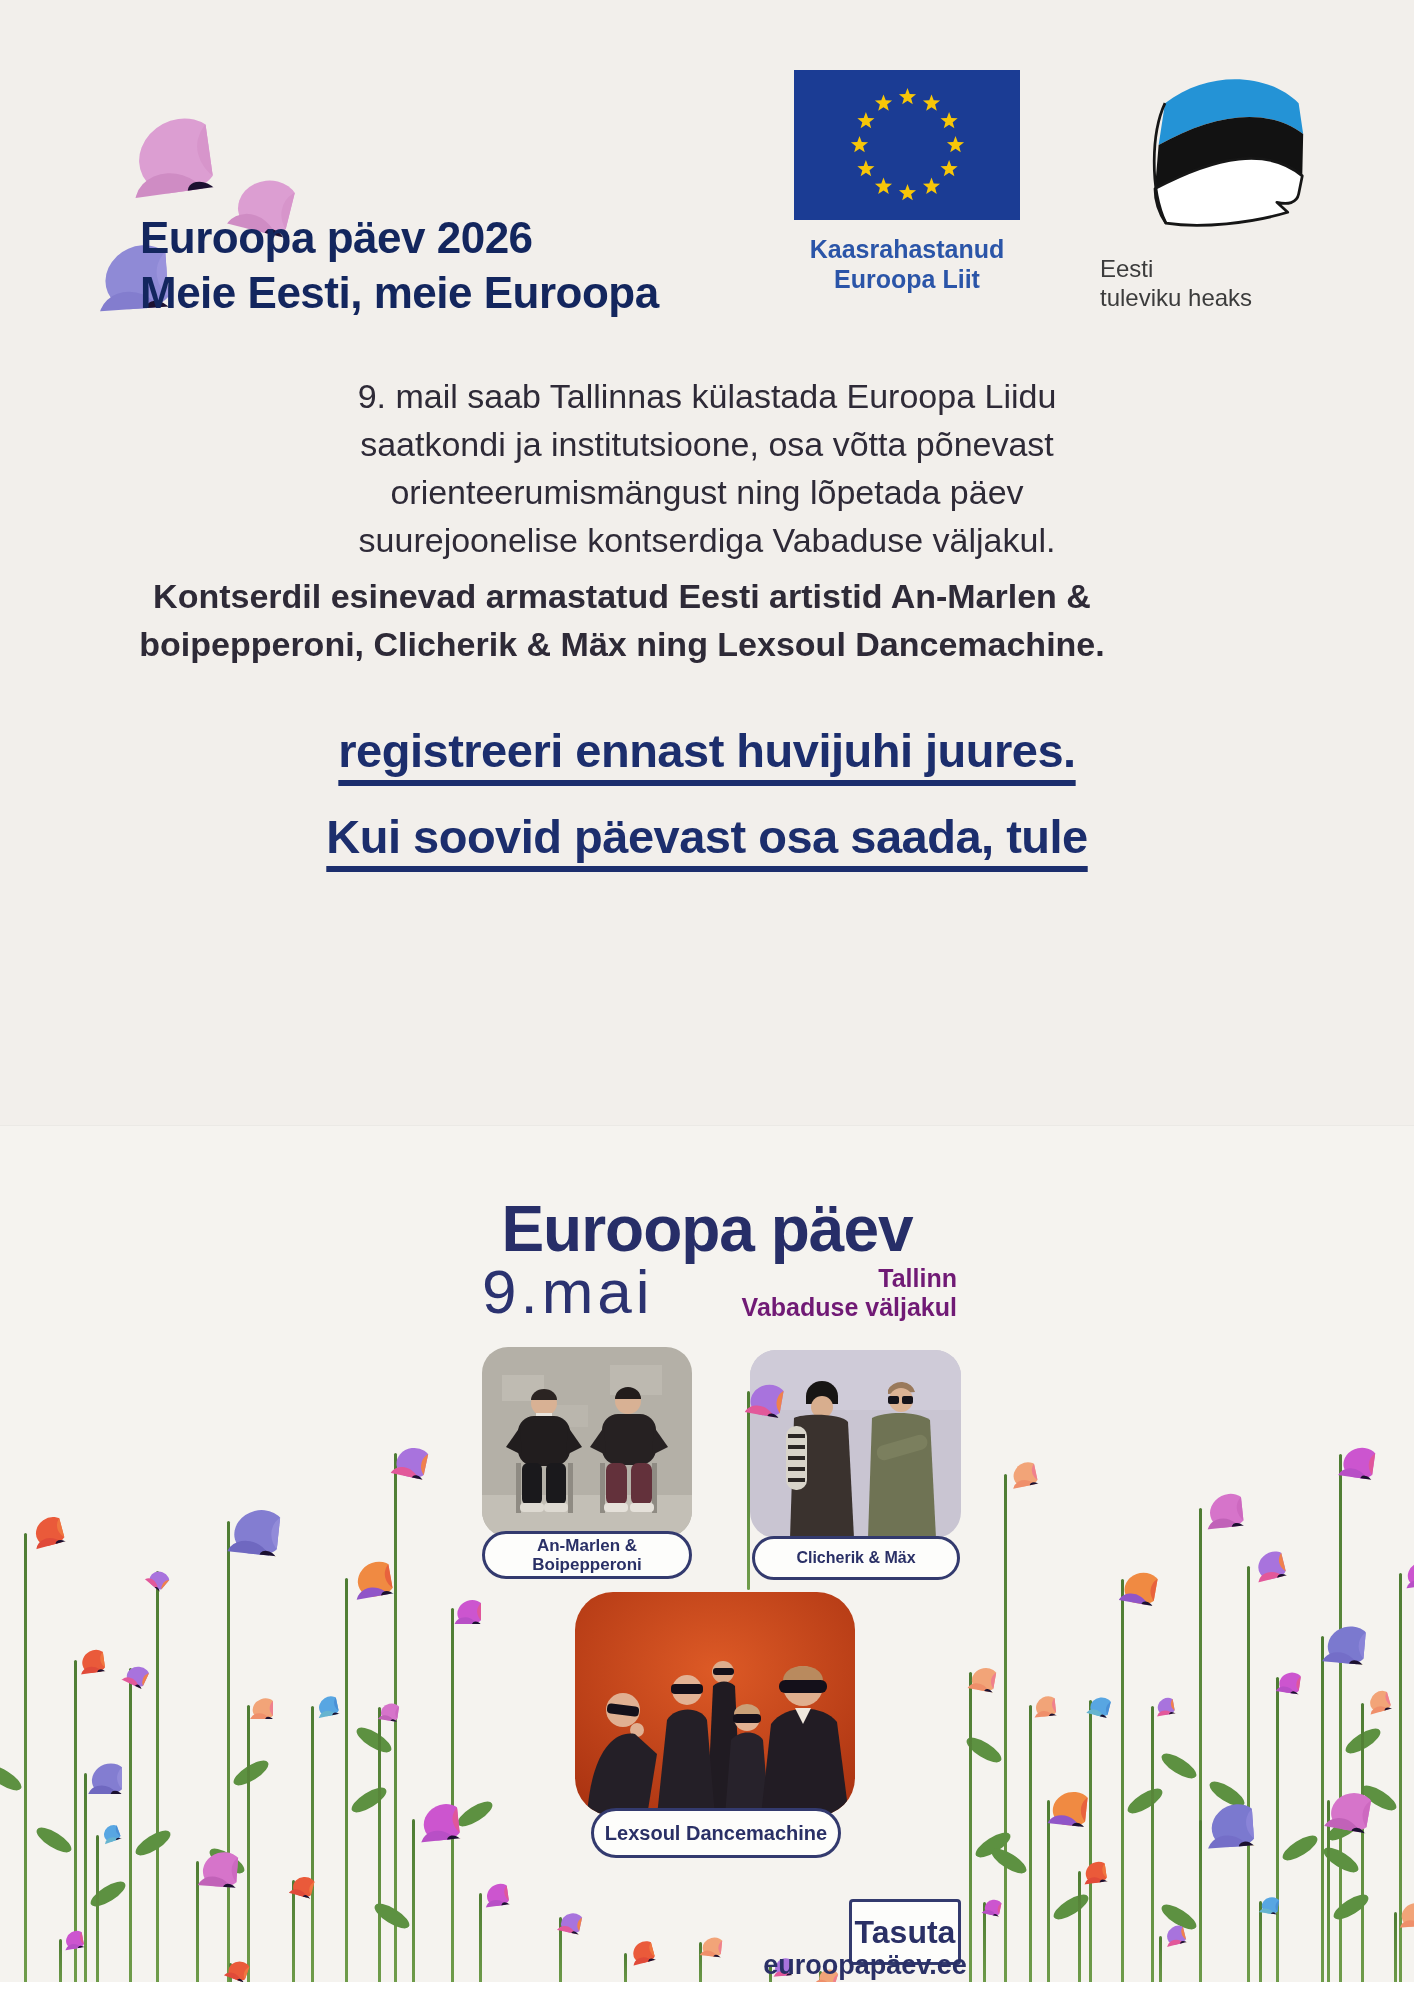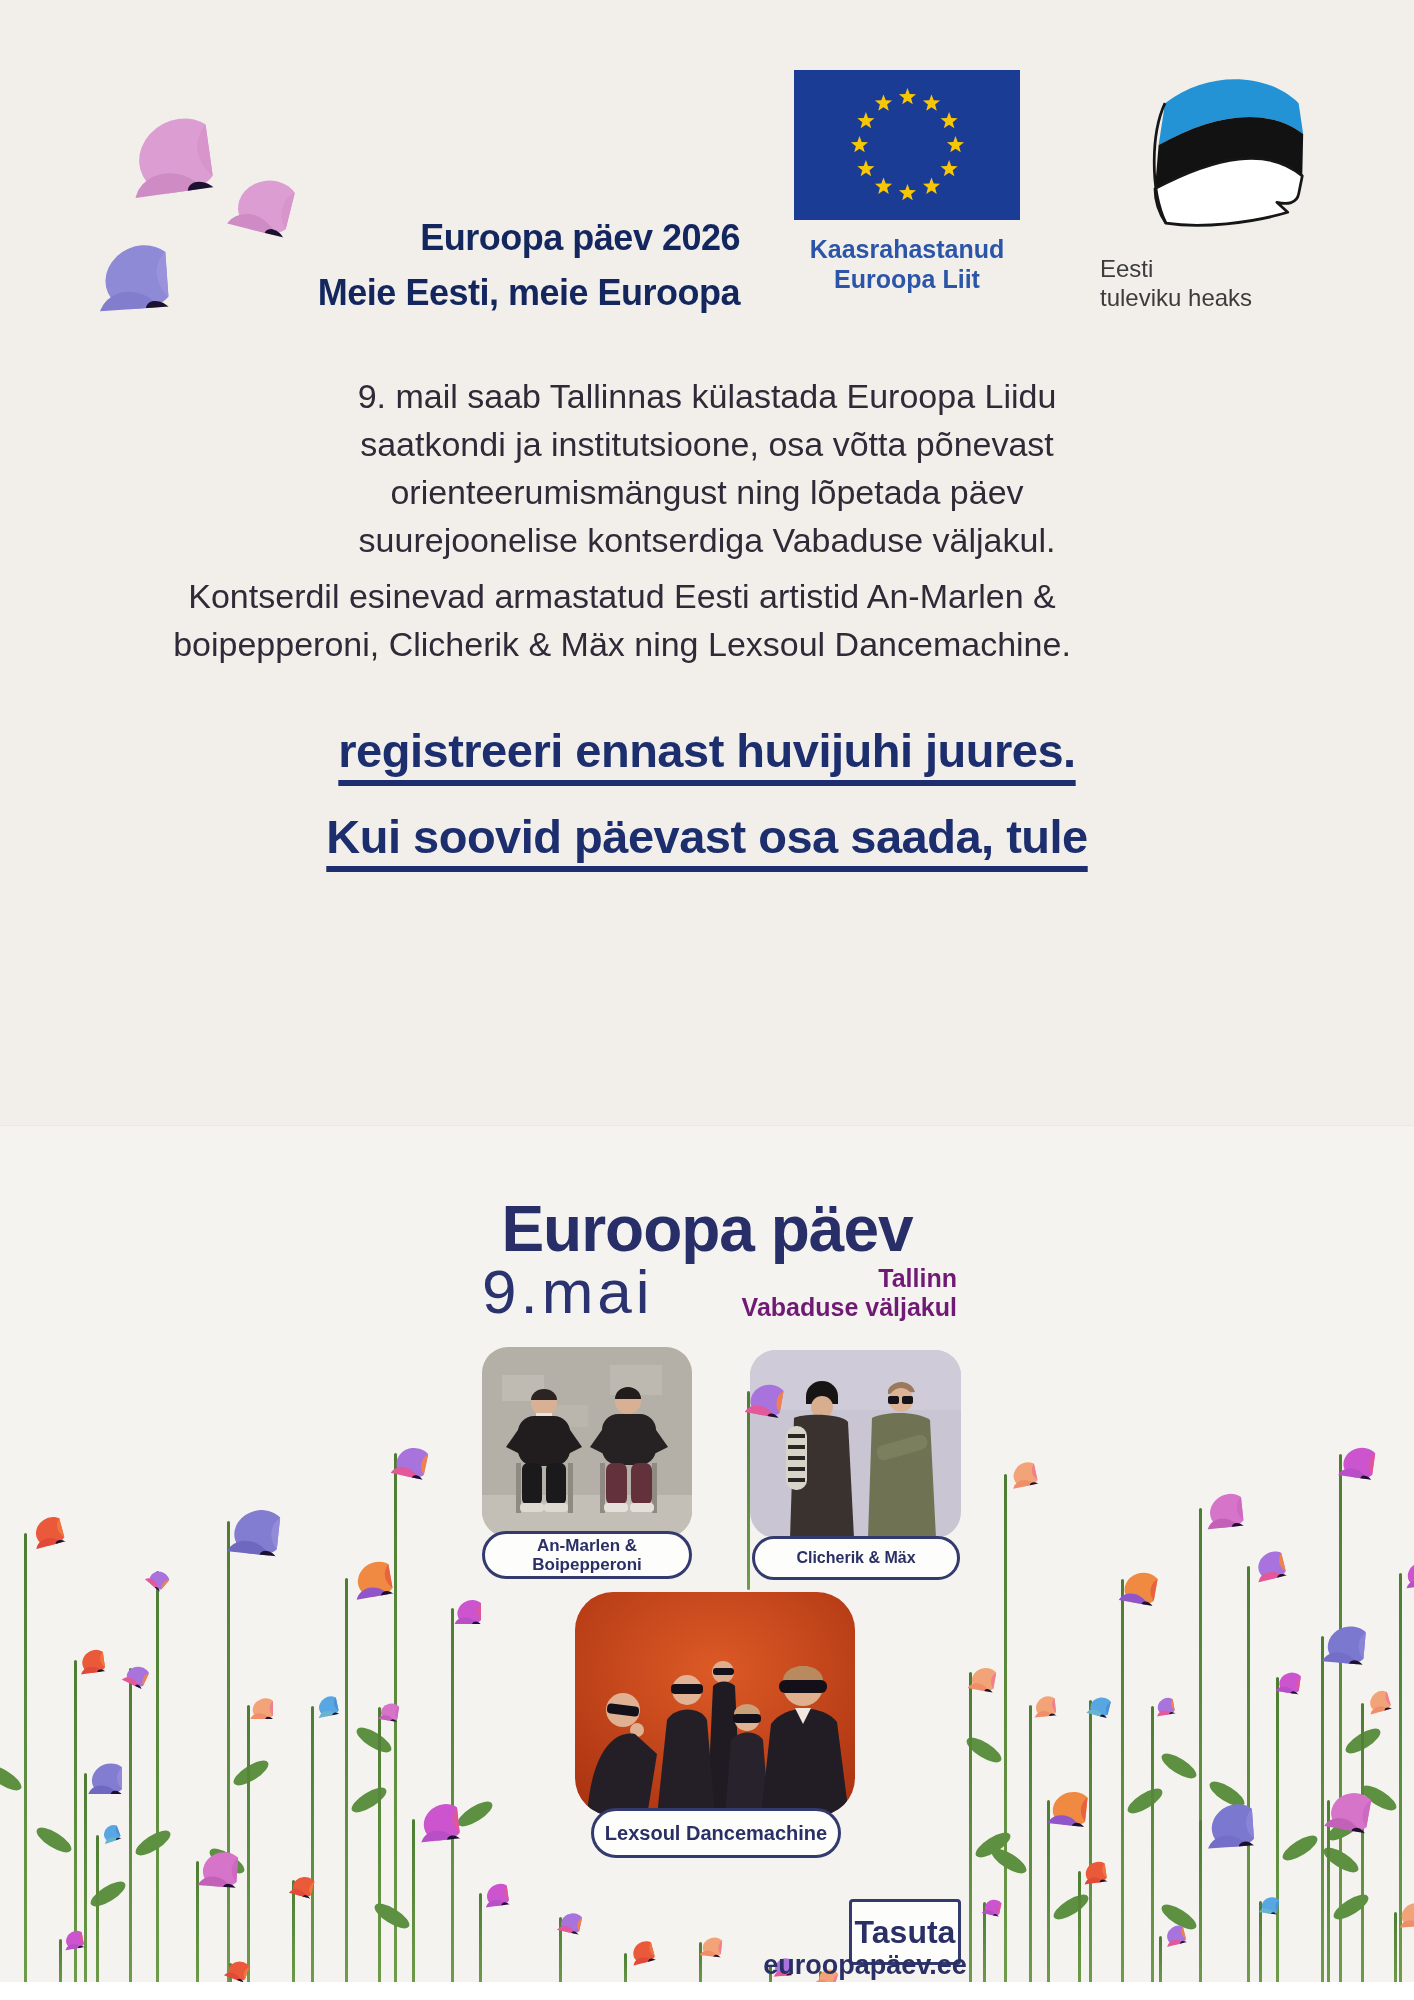--- a/index.html
+++ b/index.html
@@ -5,36 +5,36 @@
   html,body{margin:0;padding:0;}
   body{
     width:1414px;height:2000px;position:relative;overflow:hidden;
     background:#f2efeb;
     font-family:"Liberation Sans", sans-serif;
   }
   .abs{position:absolute;}
 
   
   .main-title{
-    left:140px;top:210px;width:600px;text-align:right;
-    font-size:36px;line-height:55px;font-weight:bold;color:#13265e;z-index:10;
+    left:140px;top:210px;width:600px;text-align:left;
+    font-size:44px;line-height:55px;font-weight:bold;color:#13265e;z-index:10;
     letter-spacing:-0.5px;
   }
   .eu-logo-block{left:777px;top:70px;width:260px;text-align:center;z-index:10;}
   .eu-flag{width:226px;height:150px;display:block;margin:0 auto;}
   .eu-caption{margin-top:14px;font-size:25px;line-height:30px;font-weight:bold;color:#2b55a8;}
   .ee-logo-block{left:1100px;top:60px;width:230px;text-align:left;z-index:10;}
   .ee-swoosh{width:200px;height:190px;display:block;margin:0 auto;}
   .ee-caption{margin-top:4px;font-size:24px;line-height:29px;color:#3c3c3c;}
 
   
   .intro-p1{left:0;top:372px;width:1414px;text-align:center;
     font-size:34px;line-height:48px;color:#2e2a37;z-index:10;}
   .intro-p2{left:0;top:572px;width:1244px;text-align:center;
-    font-size:34px;line-height:48px;color:#2e2a37;z-index:10;}
+    font-size:34px;line-height:48px;color:#2e2a37;z-index:10;font-weight:bold;}
   .cta{left:0;top:708px;width:1414px;text-align:center;
     font-size:47px;line-height:86px;font-weight:bold;color:#1c2e6d;z-index:10;letter-spacing:-0.5px;}
   .cta span{text-decoration:underline;text-decoration-thickness:6px;text-underline-offset:13px;}
 
   
   .poster-section{left:0;top:1125px;width:1414px;height:875px;background:#f5f3ef;
     box-shadow:inset 0 1px 0 rgba(0,0,0,0.04);z-index:1;}
   .poster-brand{left:0;top:1192px;width:1414px;text-align:center;
     font-size:64px;font-weight:800;color:#272e68;z-index:10;letter-spacing:-1px;}
   .poster-date{left:482px;top:1256px;font-size:62px;font-weight:normal;

